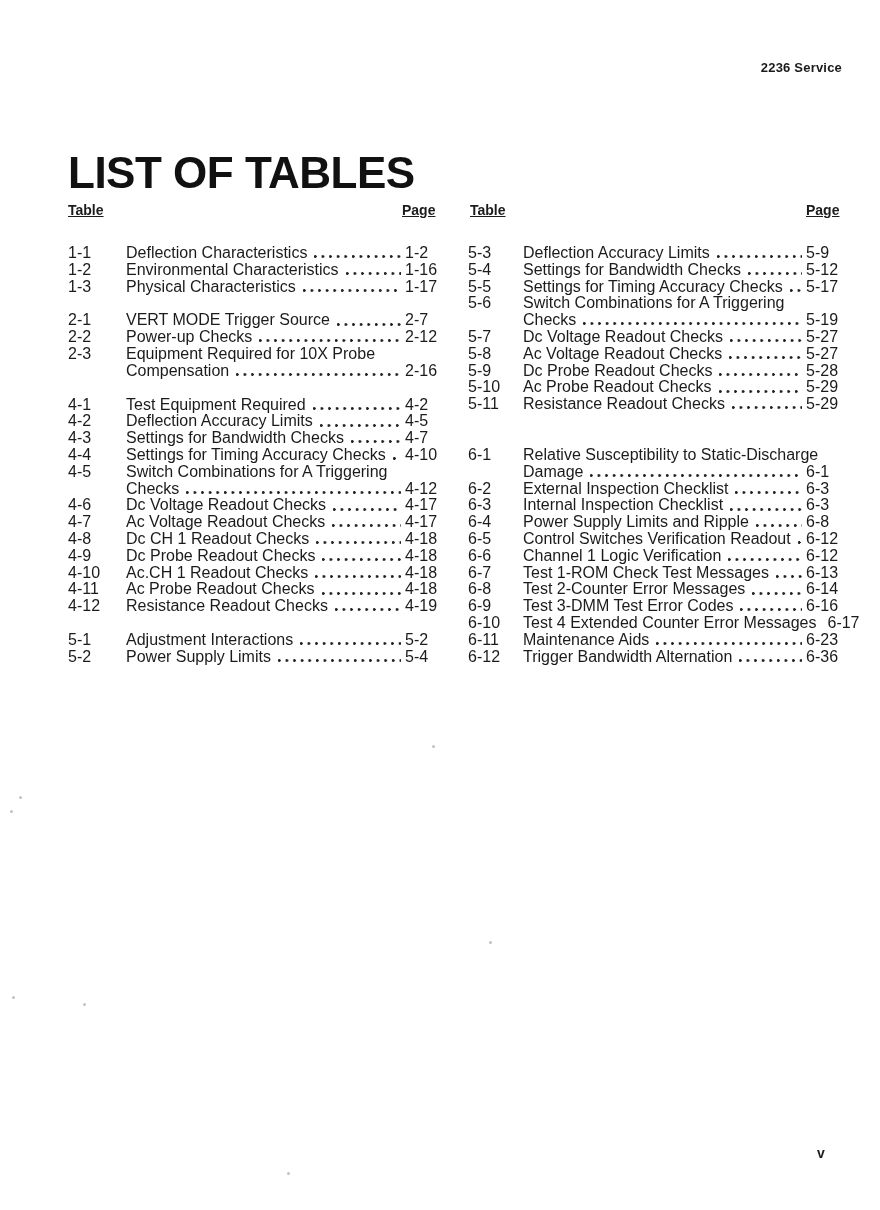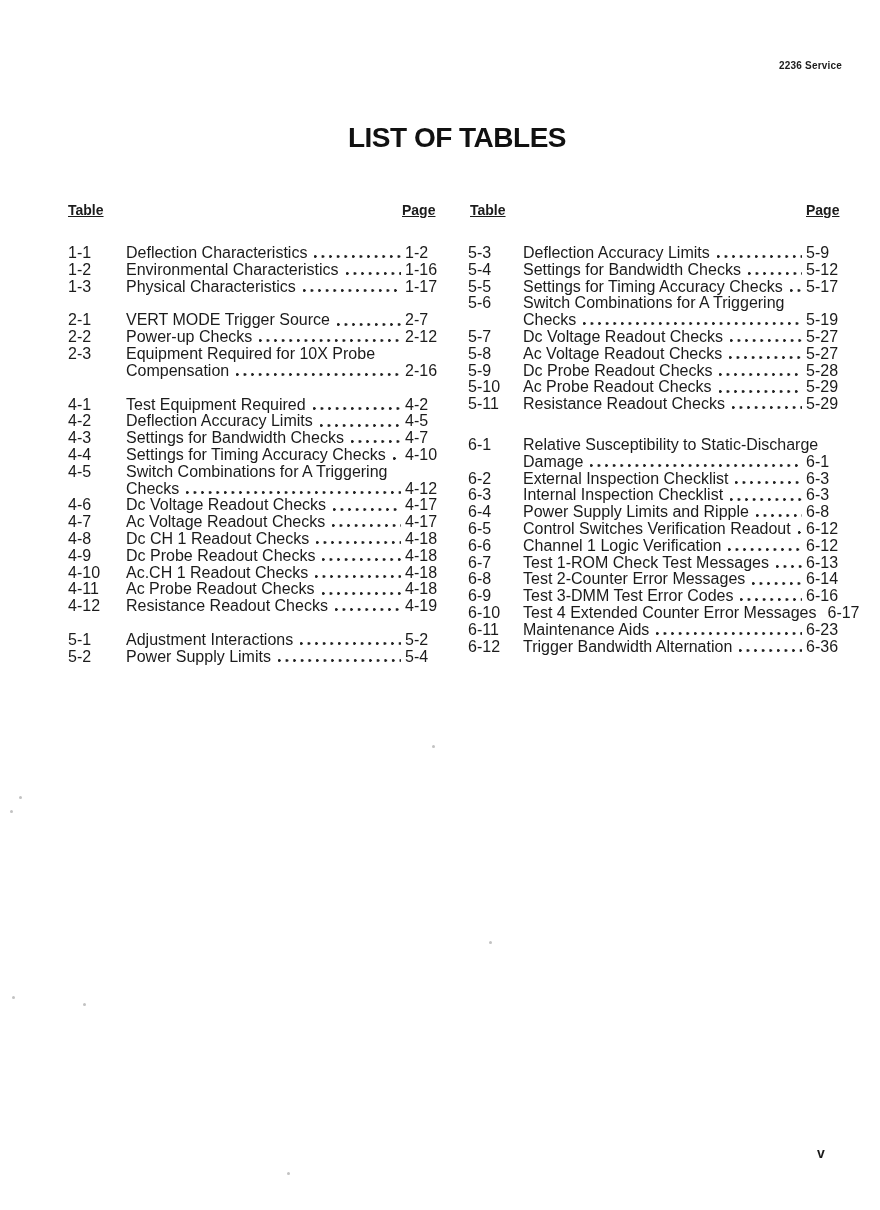--- a/index.html
+++ b/index.html
@@ -13,32 +13,31 @@
     height: 1210px;
     background: #ffffff;
     font-family: "Liberation Sans", sans-serif;
     color: #1b1b1b;
     overflow: hidden;
   }
   .brand {
     position: absolute;
     top: 60px;
     right: 38px;
-    font-size: 10px;
+    font-size: 13px;
     font-weight: bold;
     letter-spacing: 0.2px;
   }
   .doc-title {
     position: absolute;
-    top: 122px;
+    top: 148px;
     left: 68px;
     width: 778px;
     margin: 0;
-    text-align: center;
-    font-size: 28px;
+    font-size: 44px;
     font-weight: bold;
     letter-spacing: -0.5px;
     color: #111;
   }
   .colhead {
     position: absolute;
     top: 202px;
     font-size: 14px;
     font-weight: bold;
     text-decoration: underline;
@@ -72,21 +71,21 @@
     margin: 0 4px 2.5px 7px;
     background-image: radial-gradient(circle at 1.3px 2.5px, #212121 1.15px, transparent 1.6px);
     background-size: 7.6px 5px;
     background-repeat: repeat-x;
     min-width: 0;
   }
   .pg  { flex: 0 0 43px; }
   .col-right .pg { flex-basis: 38px; }
 
   .group + .group { margin-top: 17px; }
-  .col-right .group + .group { margin-top: 24px; }
+  .col-right .group + .group { margin-top: 34px; }
 
   .folio {
     position: absolute;
     left: 817px;
     top: 1145px;
     font-size: 14px;
     font-weight: bold;
   }
   .speck {
     position: absolute;

